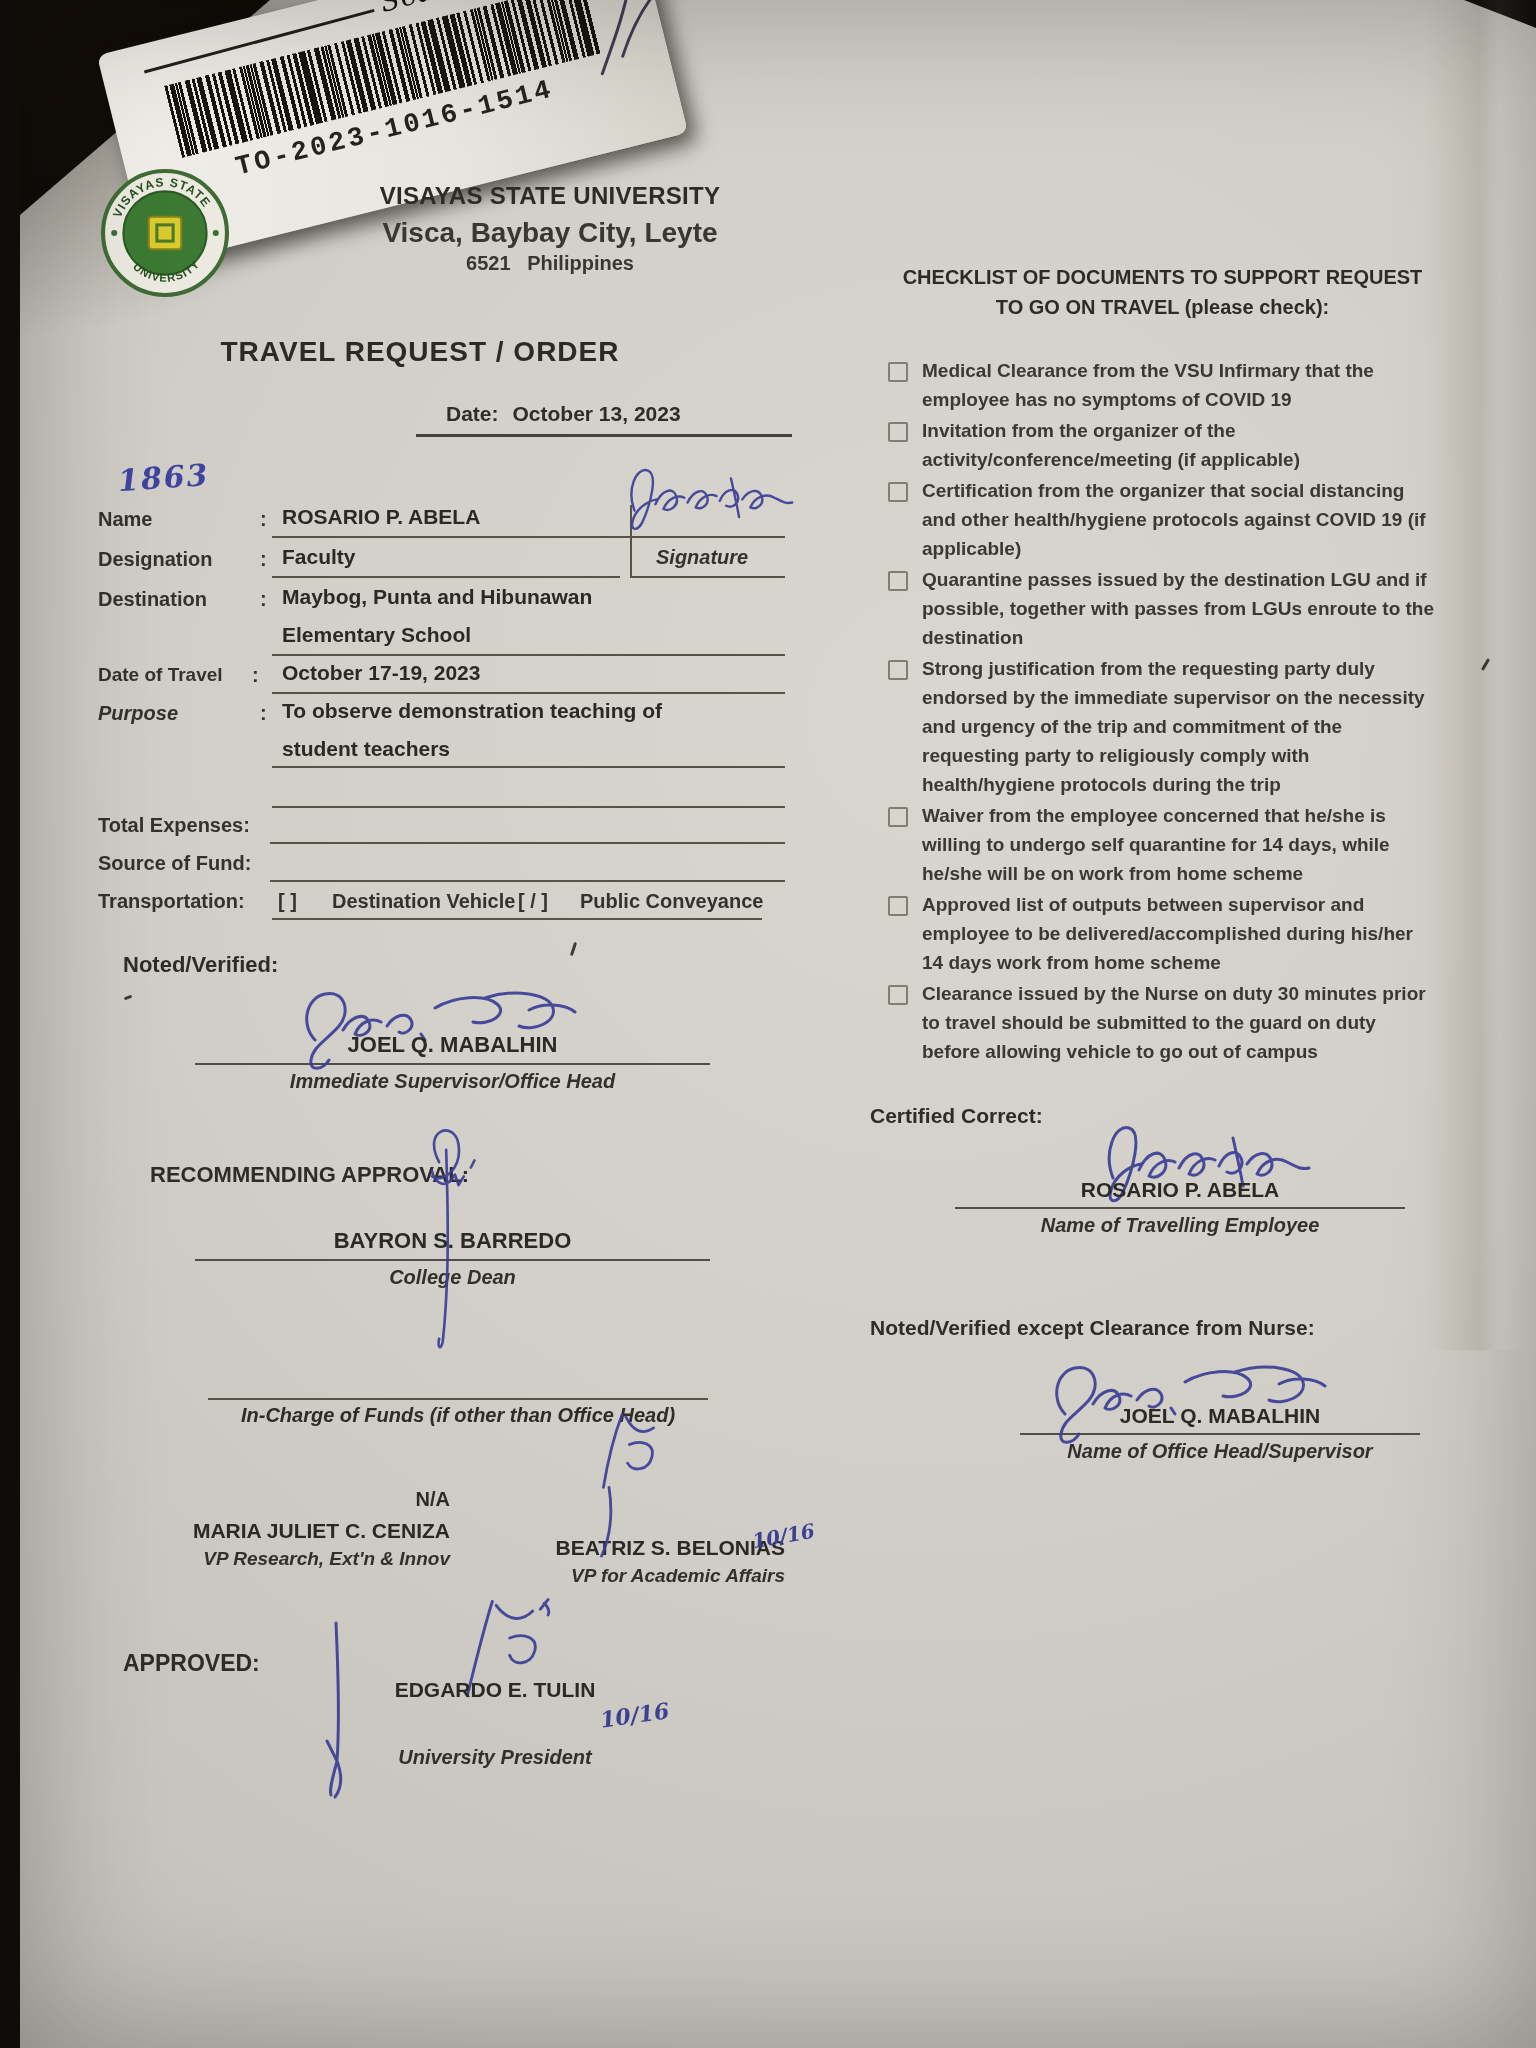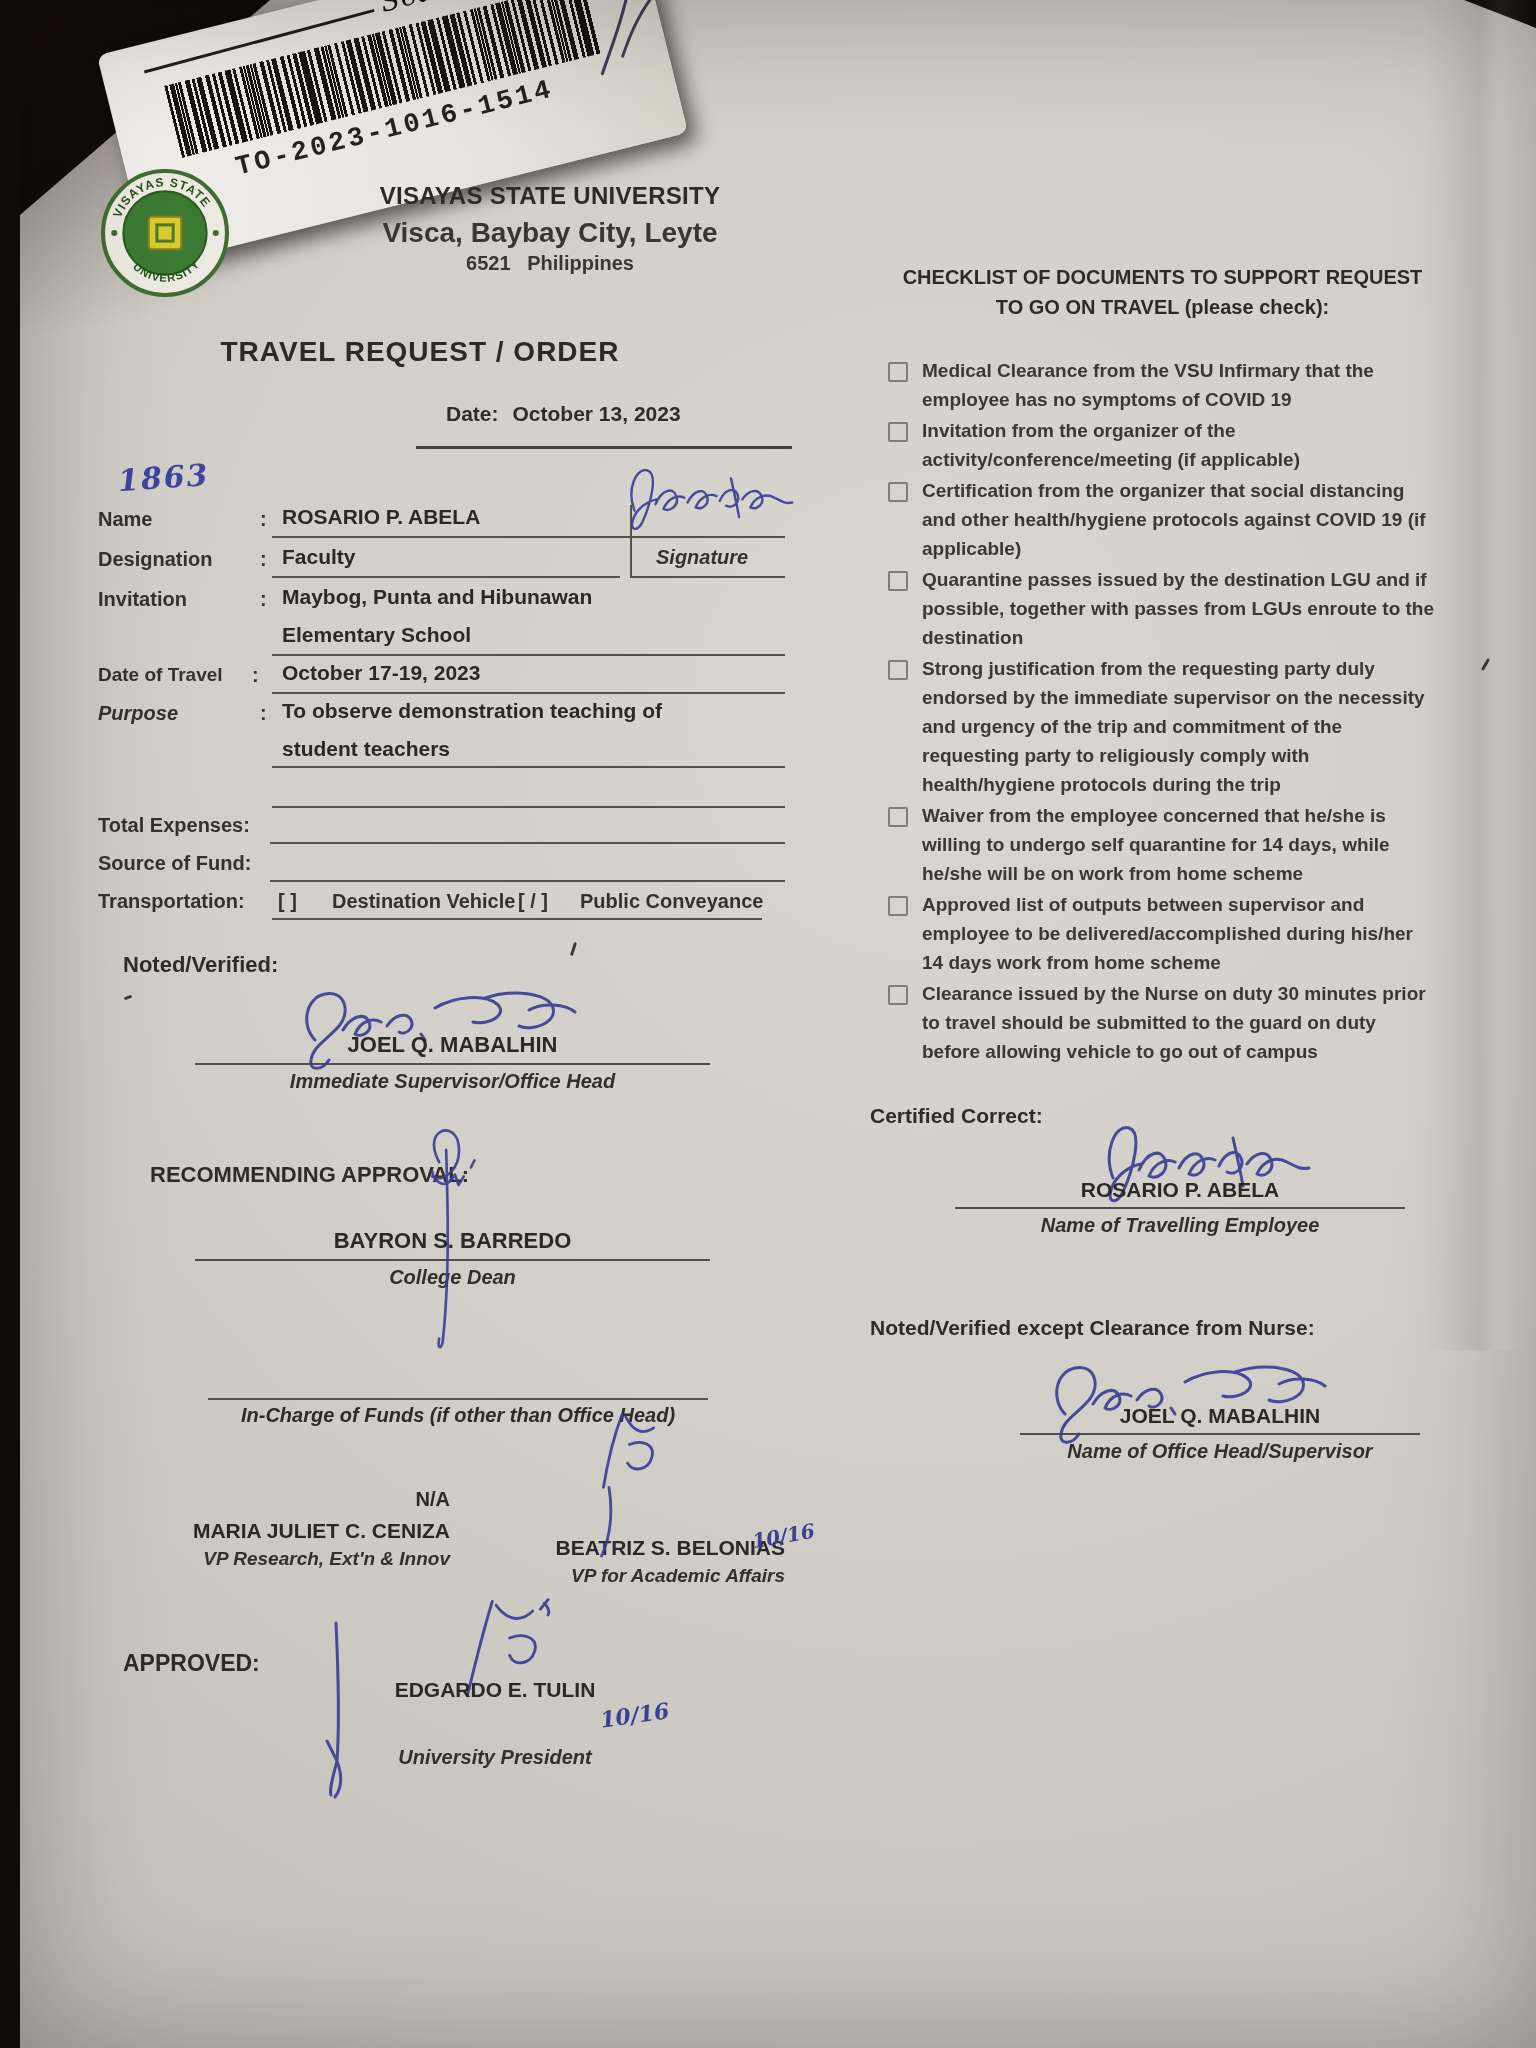--- a/index.html
+++ b/index.html
@@ -36,21 +36,21 @@
   
   .seal{position:absolute;left:80px;top:168px;width:130px;height:130px;}
   .hdr{position:absolute;left:300px;top:182px;width:460px;text-align:center;color:#2e2b27;}
   .hdr .u{font-weight:bold;font-size:24px;letter-spacing:.3px;}
   .hdr .a1{font-weight:bold;font-size:28px;margin-top:7px;color:#3a3733;}
   .hdr .a2{font-weight:bold;font-size:20px;margin-top:3px;color:#3a3733;white-space:pre;}
 
   .form-title{position:absolute;left:170px;top:336px;width:460px;text-align:center;
     font-weight:bold;font-size:28px;letter-spacing:1px;color:#2c2a25;}
   .date-line{position:absolute;left:396px;top:402px;width:376px;border-bottom:3px solid #45423d;
-    padding-bottom:20px;font-weight:bold;font-size:21px;color:#302d29;padding-left:30px;box-sizing:border-box;}
+    padding-bottom:8px;font-weight:bold;font-size:21px;color:#302d29;padding-left:30px;box-sizing:border-box;}
   .date-line .v{margin-left:14px;}
   .ctrl-no{position:absolute;left:98px;top:460px;font:italic bold 30px "DejaVu Serif",serif;
     color:#3f44a0;transform:rotate(-4deg);letter-spacing:2px;}
 
   .lbl{position:absolute;font-weight:bold;font-size:20px;color:#35322d;}
   .col{position:absolute;font-weight:bold;font-size:20px;color:#35322d;}
   .val{position:absolute;font-weight:bold;font-size:21px;color:#2b2925;}
   .uline{position:absolute;border-bottom:2px solid #57534b;height:0;}
   .vline{position:absolute;border-left:2px solid #57534b;width:0;}
   .sig-cap{position:absolute;font-style:italic;font-weight:bold;font-size:20px;color:#35322d;}
@@ -143,21 +143,21 @@
     <span class="sig-cap" style="left:636px;top:546px;">Signature</span>
     <svg class="sig" style="left:600px;top:452px;" width="185" height="85" viewBox="0 0 230 100">
       <path d="M18,70 C8,44 20,16 34,20 C48,24 38,62 28,84 C22,96 12,96 16,82 C20,68 34,58 46,56 M44,62 C52,44 66,40 70,52 C74,64 62,72 54,68 C60,54 72,50 80,54 M84,60 C92,44 104,42 108,52 C112,62 102,70 94,66 C100,52 112,48 120,52 M124,58 C130,44 142,40 146,50 C150,60 140,68 132,64 M138,30 C142,48 146,66 148,78 M152,56 C160,44 172,42 176,52 C180,62 170,70 162,66 C168,52 182,48 192,54 C200,58 206,62 214,60"></path>
     </svg>
 
     <span class="lbl" style="left:78px;top:548px;">Designation</span>
     <span class="col" style="left:240px;top:548px;">:</span>
     <span class="val" style="left:262px;top:545px;">Faculty</span>
     <div class="uline" style="left:252px;top:576px;width:348px;"></div>
 
-    <span class="lbl" style="left:78px;top:588px;">Invitation</span>
+    <span class="lbl" style="left:78px;top:588px;">Destination</span>
     <span class="col" style="left:240px;top:588px;">:</span>
     <span class="val" style="left:262px;top:585px;">Maybog, Punta and Hibunawan</span>
     <span class="val" style="left:262px;top:623px;">Elementary School</span>
     <div class="uline" style="left:252px;top:654px;width:513px;"></div>
 
     <span class="lbl" style="left:78px;top:664px;font-size:19px;">Date of Travel</span>
     <span class="col" style="left:232px;top:664px;">:</span>
     <span class="val" style="left:262px;top:661px;">October 17-19, 2023</span>
     <div class="uline" style="left:252px;top:692px;width:513px;"></div>
 

